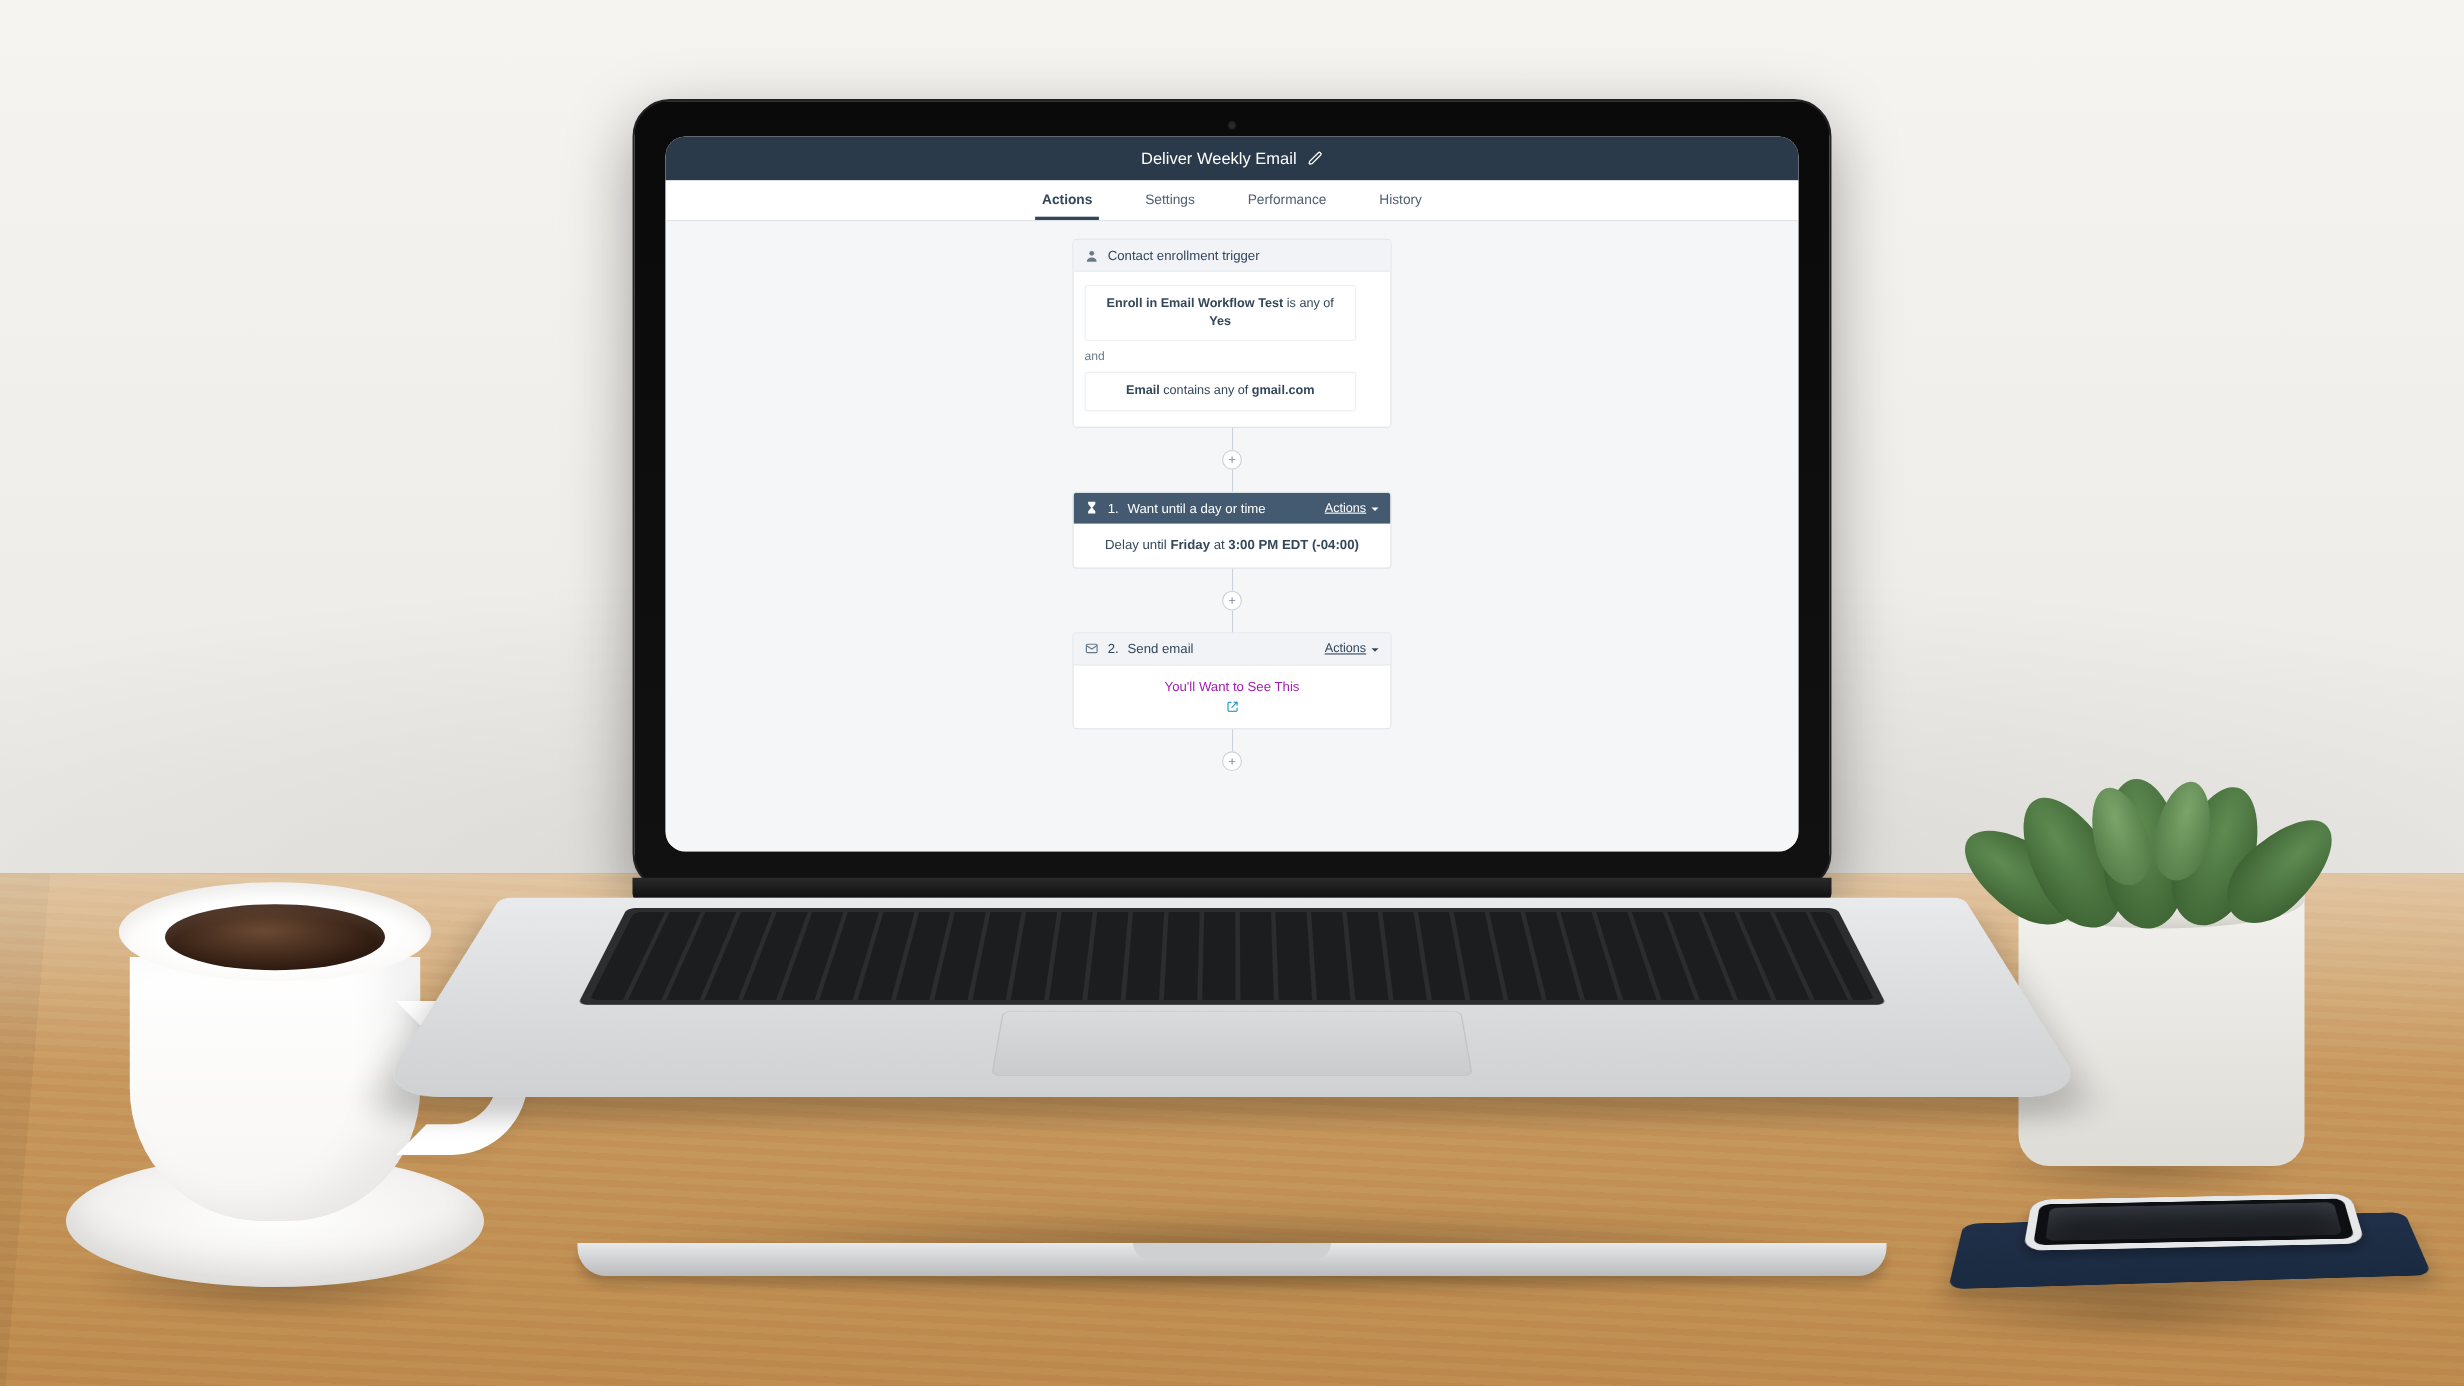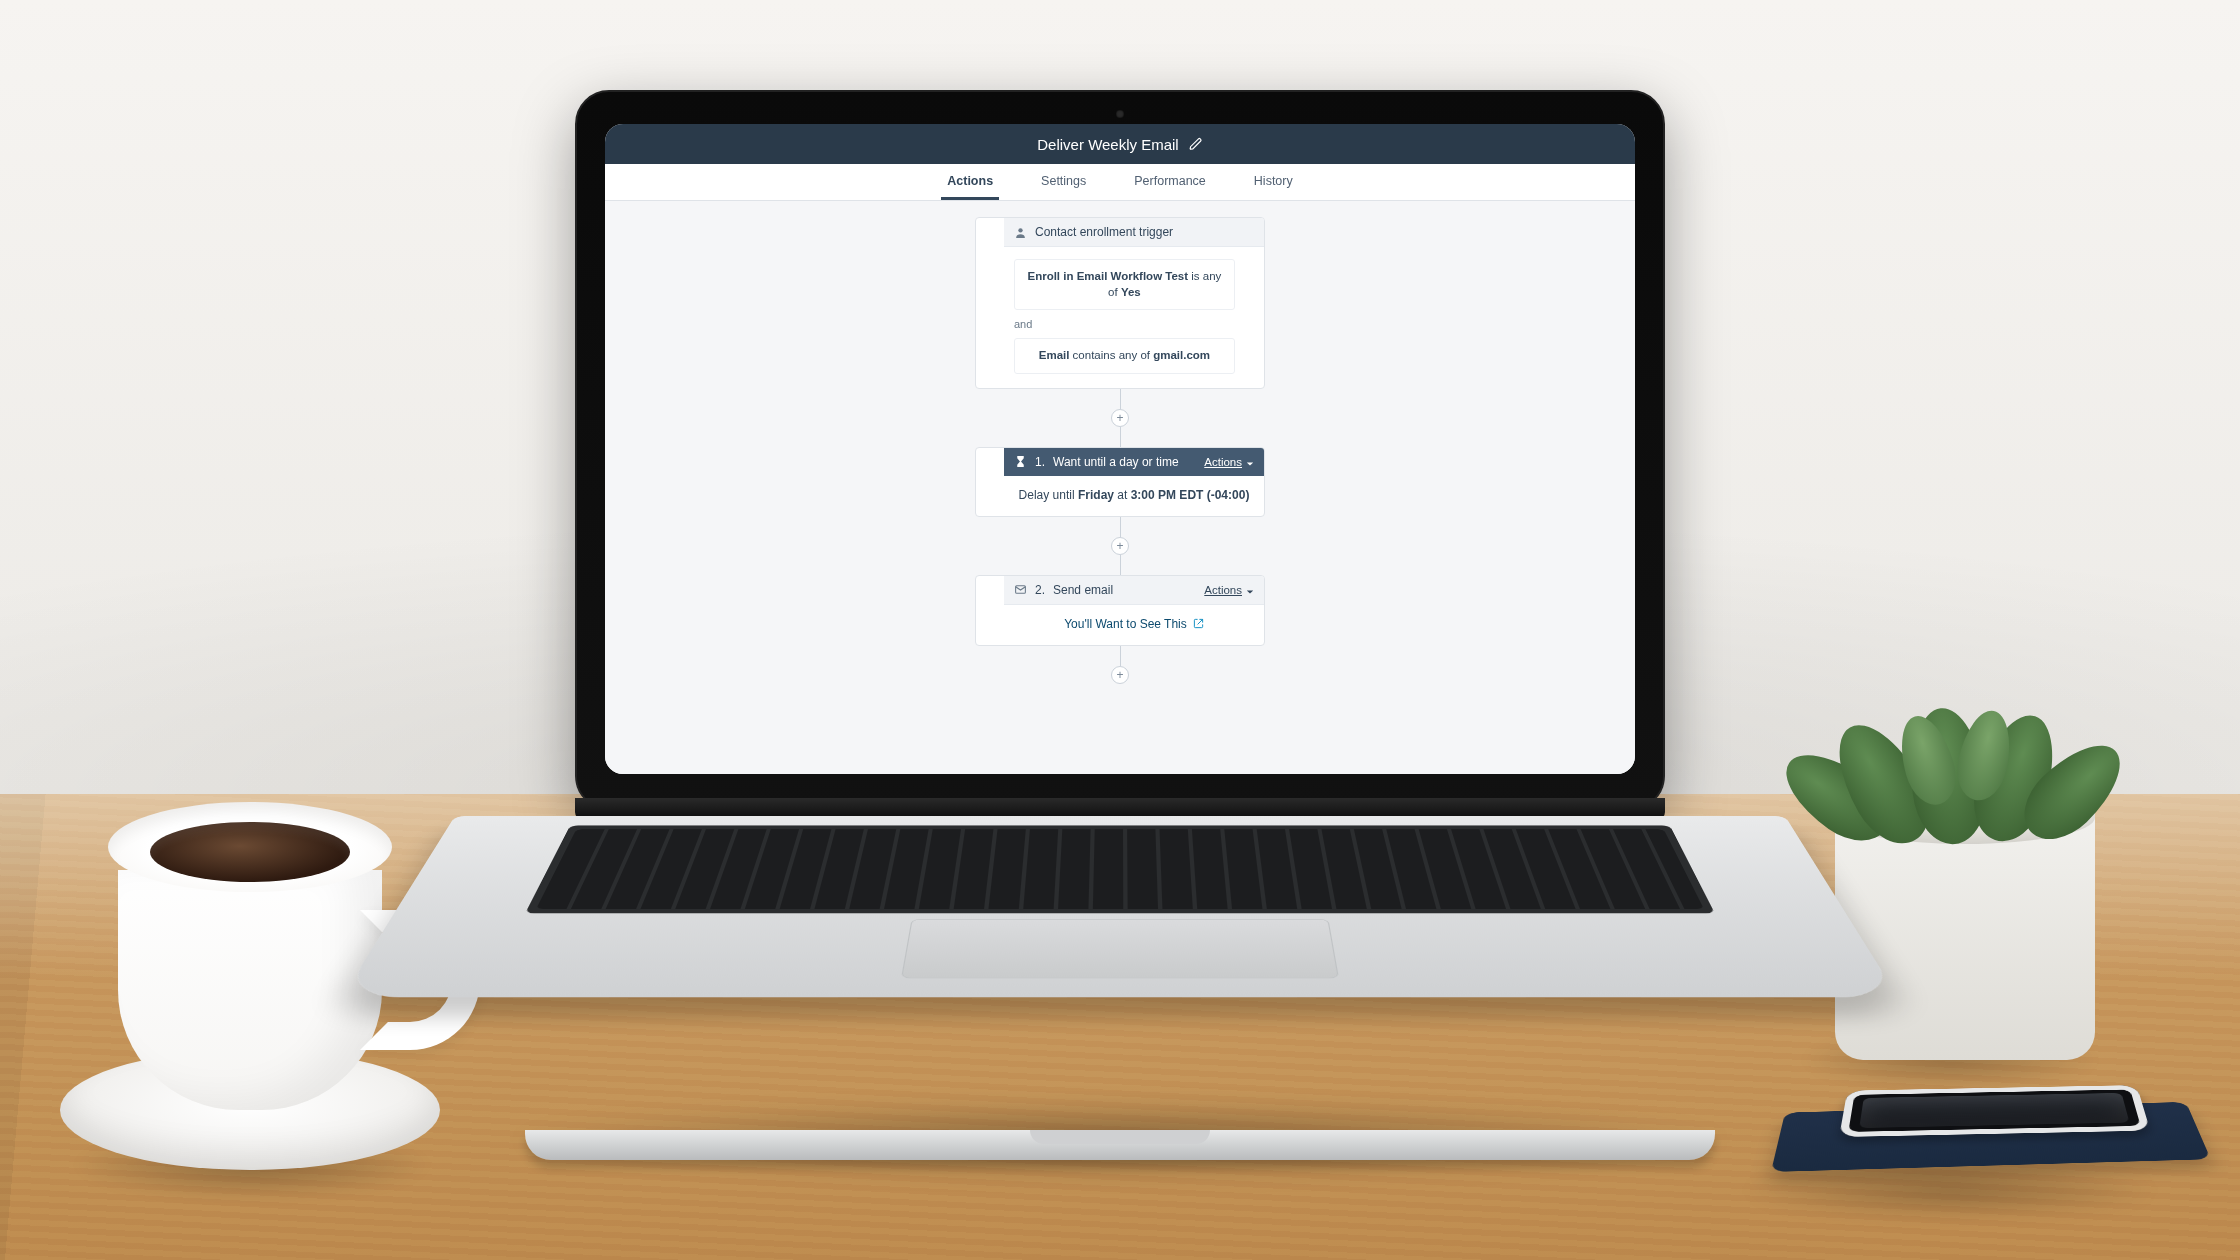--- a/index.html
+++ b/index.html
@@ -85,34 +85,34 @@
   .app { position:absolute; inset:0; display:flex; flex-direction:column; }
   .titlebar { background:#2a3a4a; color:#fff; height:40px; display:flex; align-items:center; justify-content:center; gap:10px; font-size:15px; }
   .titlebar .pencil { width:14px; height:14px; }
   .tabs { background:#fff; border-bottom:1px solid #dfe3e8; display:flex; justify-content:center; gap:36px; font-size:12.5px; color:#516072; }
   .tab { padding:10px 6px 9px; cursor:pointer; }
   .tab.active { color:#33475b; font-weight:600; border-bottom:3px solid #33475b; }
 
   .canvas { flex:1; background:#f5f6f8; overflow:auto; display:flex; justify-content:center; padding:16px 0 10px; }
   .flow { width:290px; display:flex; flex-direction:column; align-items:center; }
 
-  .card { width:290px; background:#fff; border:1px solid #dfe3e8; border-radius:4px; box-shadow:none; overflow:hidden;padding-left:28px; }
+  .card { width:290px; background:#fff; border:1px solid #dfe3e8; border-radius:4px; box-shadow:none; overflow:hidden; }
   .card-head { display:flex; align-items:center; gap:8px; padding:7px 10px; font-size:12px; color:#33475b; background:#f1f3f6; border-bottom:1px solid #e6eaef; }
   .card-head.dark { background:#445a71; color:#fff; border-bottom:none; }
   .card-head .spacer { flex:1; }
   .card-head .actions { font-size:11.5px; text-decoration:underline; display:flex; align-items:center; gap:4px; cursor:pointer; }
   .card-head.dark .actions { color:#fff; }
   .card-head:not(.dark) .actions { color:#33475b; }
   .card-body { padding:12px 10px 14px; display:flex; flex-direction:column; gap:8px; align-items:flex-start; }
   .rule-box { width:92%; border:1px solid #eceff3; border-radius:3px; padding:9px 8px; font-size:11.5px; color:#33475b; text-align:center; line-height:1.35; }
   .rule-box .b { font-weight:600; }
   .and-pill { font-size:11px; color:#6b7a89; padding:0 0; }
   .body-text { font-size:12px; color:#33475b; text-align:center; padding:12px 8px 14px; }
   .body-text .b { font-weight:600;margin-top:20px; }
-  .link-text { color:#0c4a6e; text-decoration:none; font-size:12px; display:inline-flex; align-items:center; gap:6px; justify-content:center; padding:12px 0 14px; width:100%; cursor:pointer; }
+  .link-text { color:#a21caf; text-decoration:none; font-size:12px; display:inline-flex; align-items:center; gap:6px; justify-content:center; padding:12px 0 14px; width:100%; cursor:pointer;flex-direction:column; }
   .ext-icon { width:11px; height:11px; }
 
   .connector { width:1px; height:20px; background:#cbd2da; }
   .add-node { width:18px; height:18px; border-radius:50%; border:1px solid #cbd2da; background:#fff; display:flex; align-items:center; justify-content:center; color:#7c8a99; font-size:12px; cursor:pointer; }
 
   .icon { width:13px; height:13px; flex:0 0 auto; }
   .icon svg { width:100%; height:100%; display:block; }
   .caret { width:8px; height:8px; }
 
 </style>

